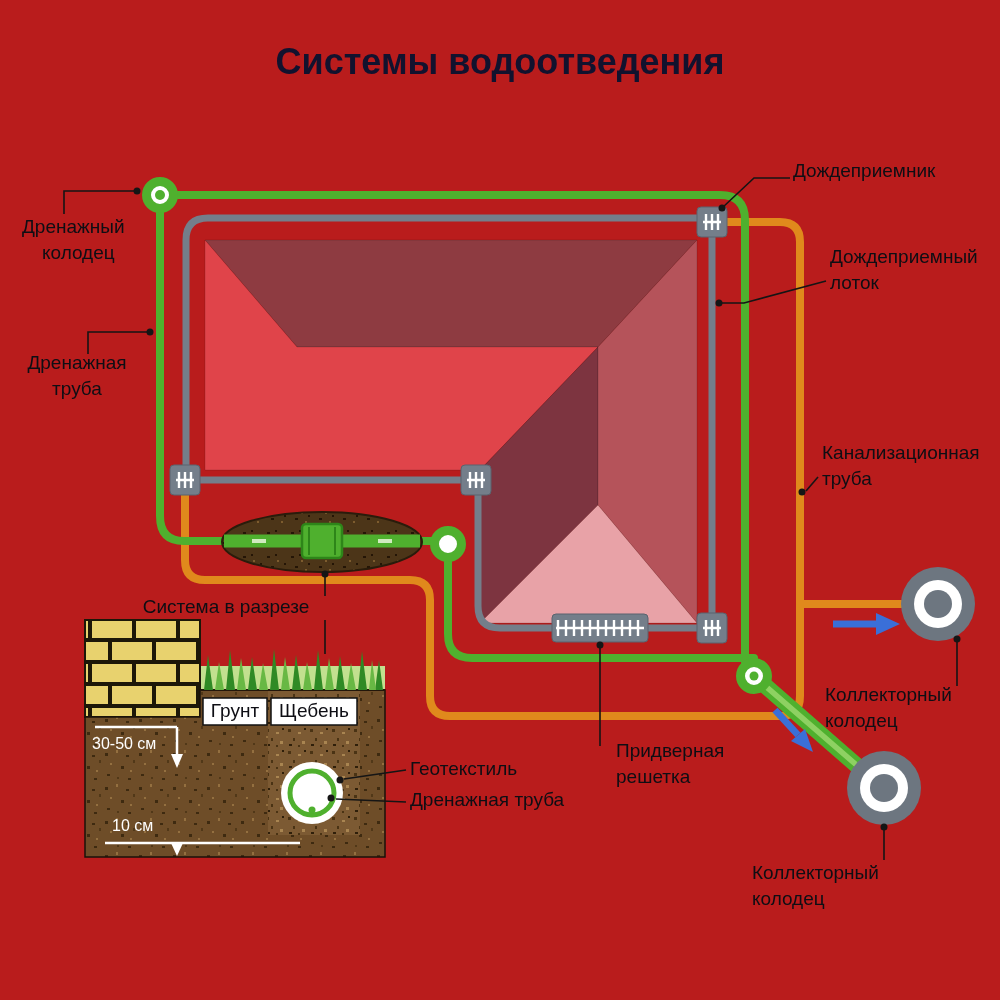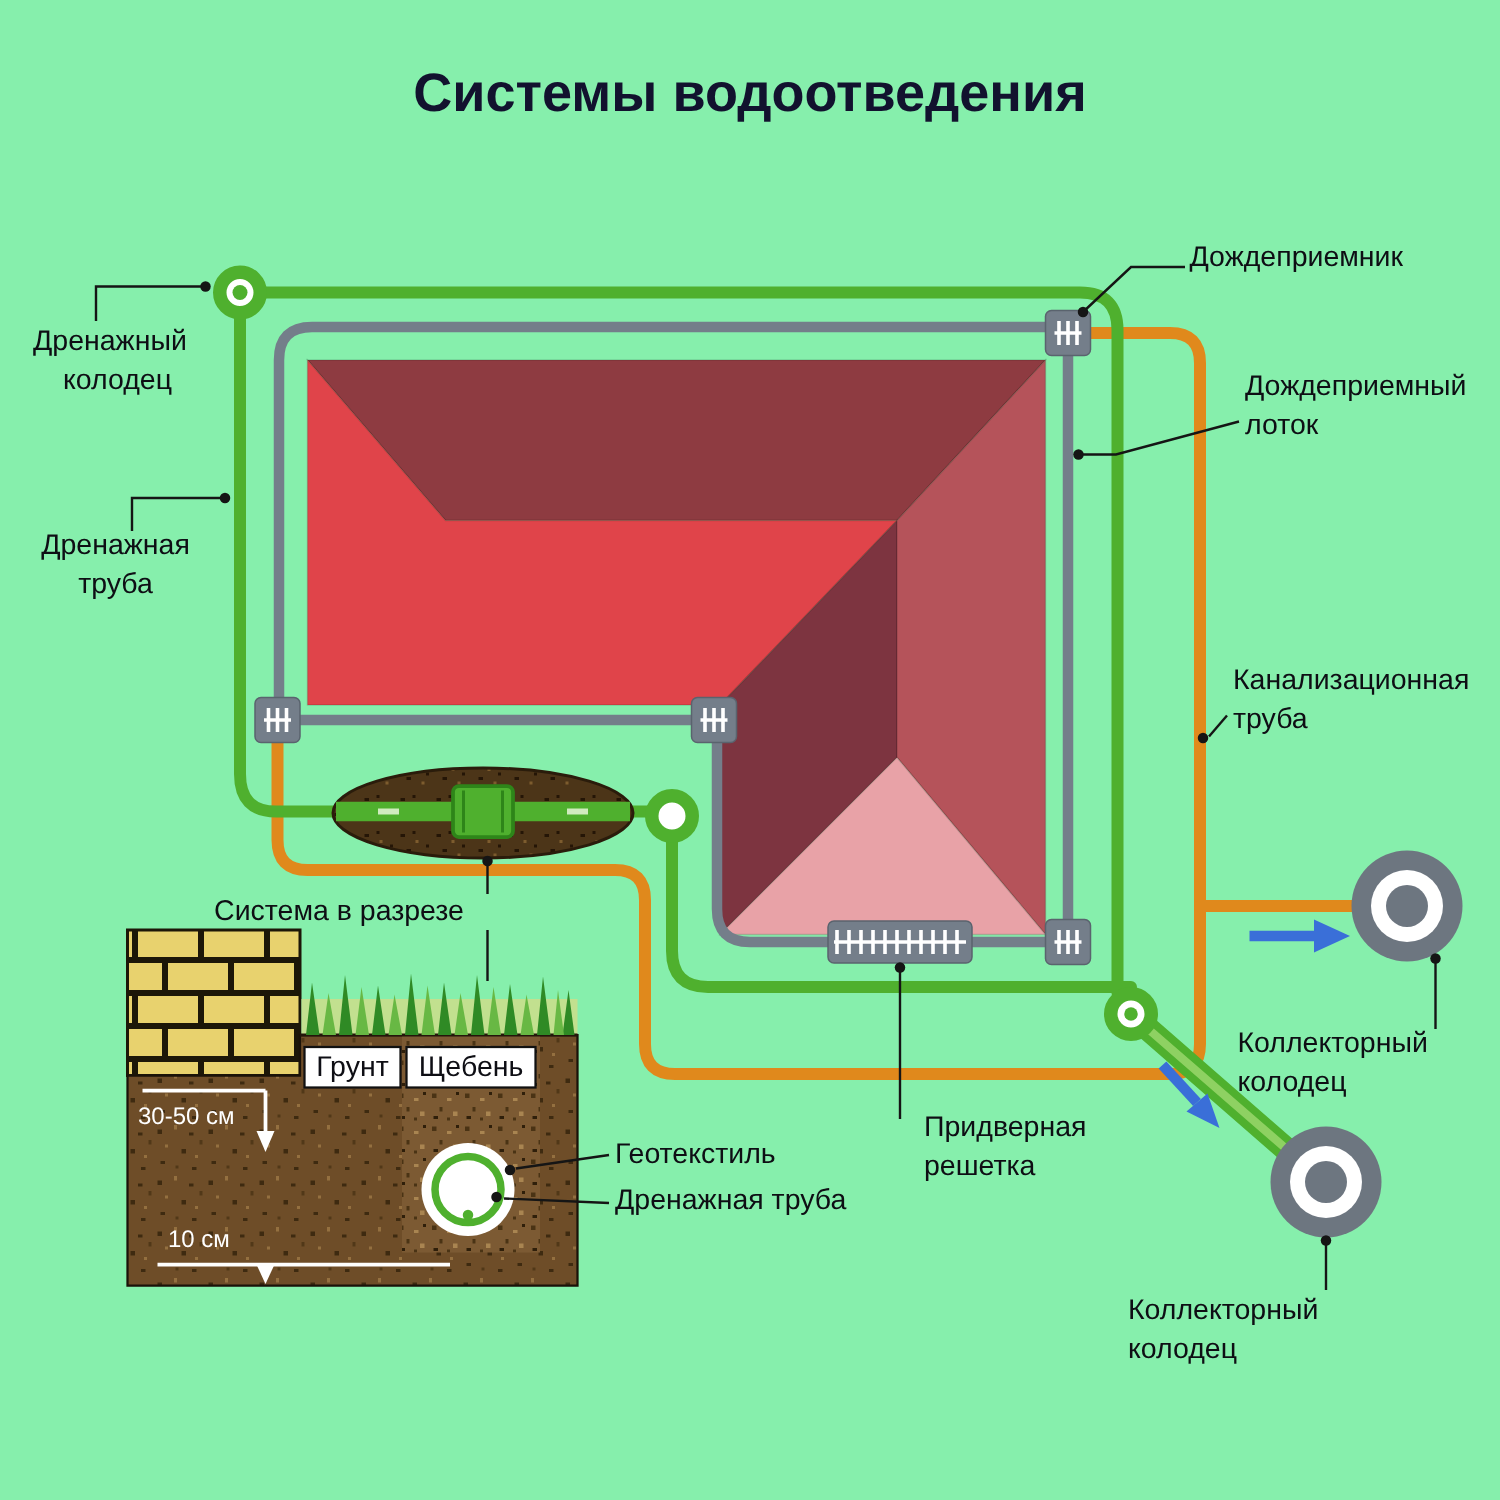--- a/index.html
+++ b/index.html
@@ -1,16 +1,16 @@
 <!DOCTYPE html>
 <html><head>
 <meta charset="utf-8">
 <style>
   html,body { margin:0; padding:0; background:#ffffff; }
-  .stage { width:1000px; height:1000px; position:relative; background:#86efac; }
+  .stage { width:1000px; height:1000px; position:relative; background:#b91c1c; }
   svg { display:block; }
   text { font-family:"Liberation Sans", sans-serif; }
   .lbl  { font-size:19px; fill:#0e0e14; }
   .lblw { font-size:16px; fill:#ffffff; }
   .ttl  { font-size:36px; font-weight:700; }
   .leader { stroke:#151515; stroke-width:1.6; fill:none; }
   .dot { fill:#151515; }
   .hatch { stroke:#ffffff; stroke-width:2.4; fill:none; }
 </style>
 </head>

